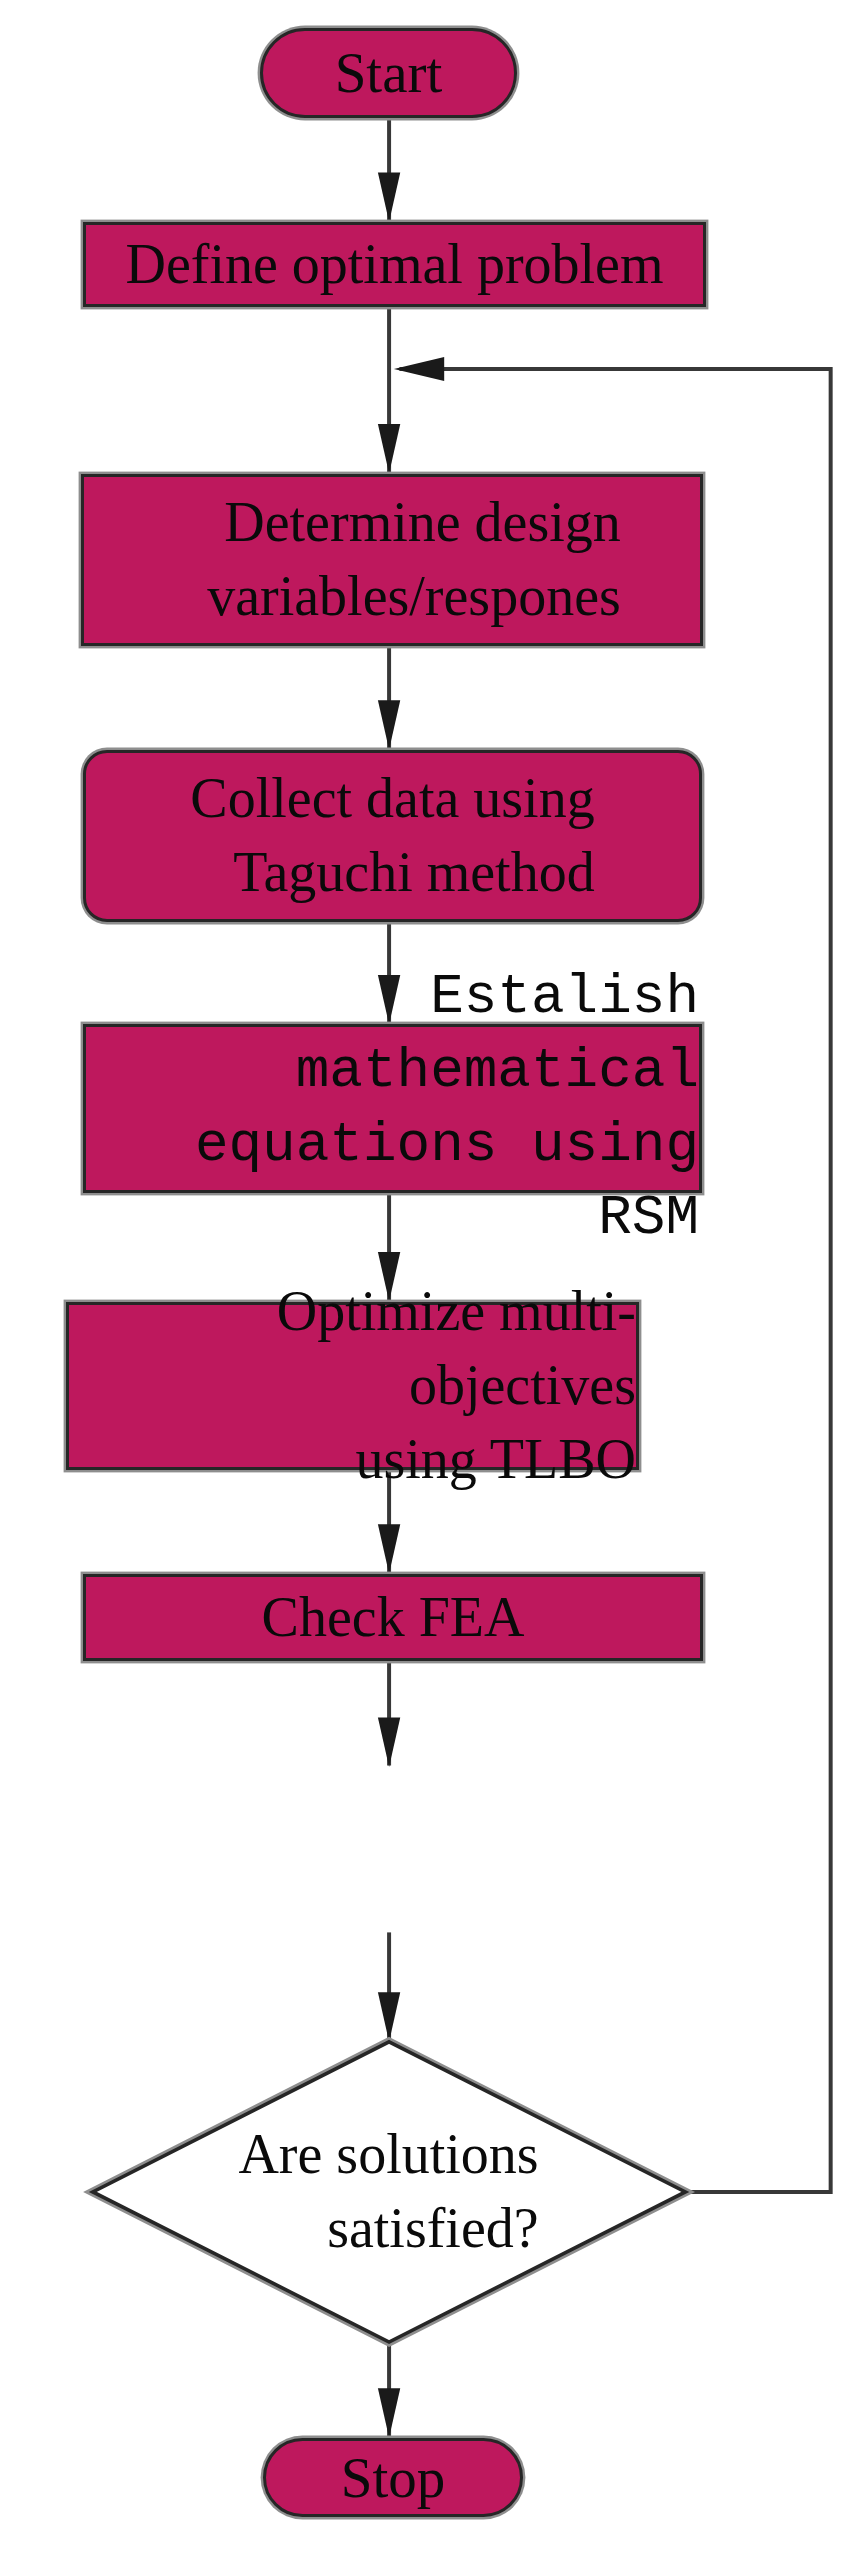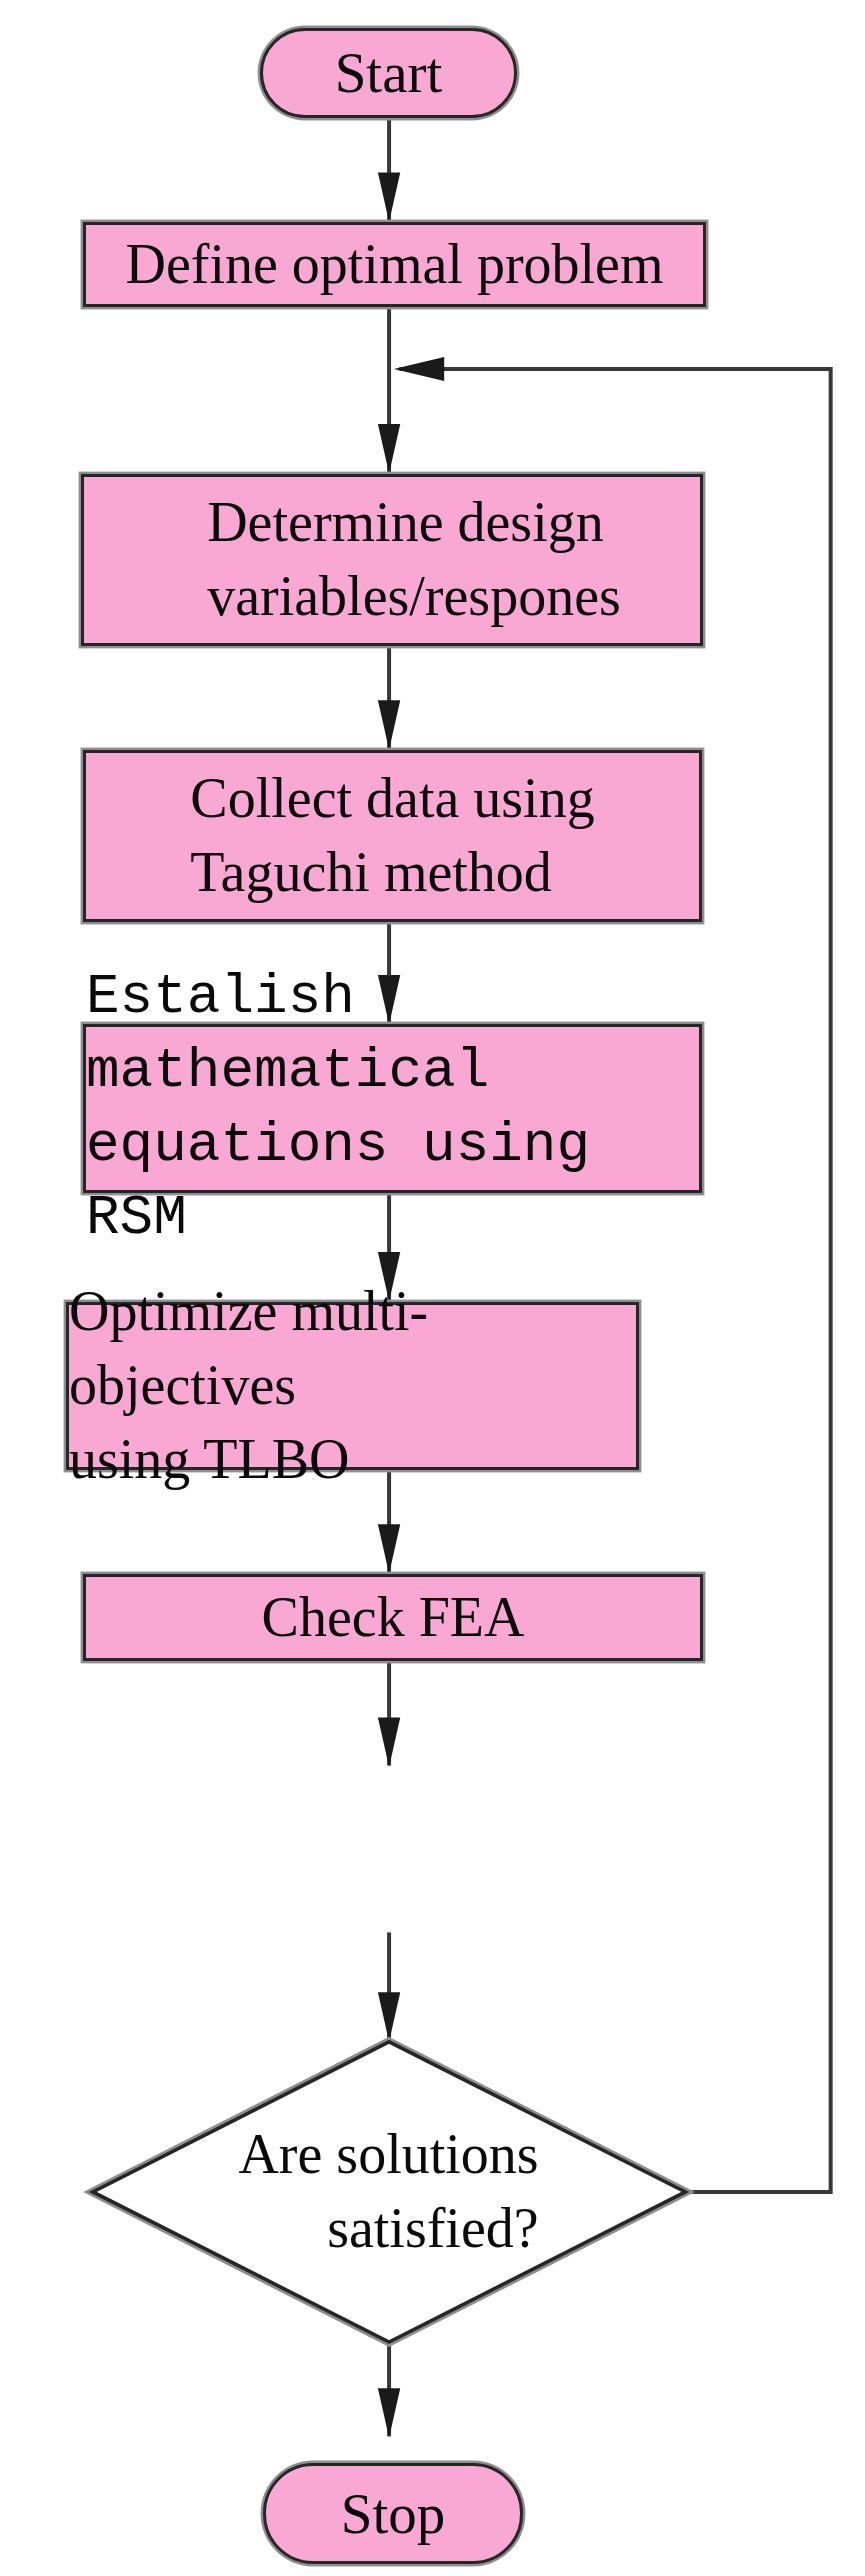--- a/index.html
+++ b/index.html
@@ -17,40 +17,40 @@
     background:var(--bg);
     overflow:hidden;
   }
   #edges{position:absolute;left:0;top:0;width:866px;height:2576px;}
   .node{
     position:absolute;
     box-sizing:border-box;
     display:flex;
     align-items:center;
     justify-content:center;
-    text-align:left;
-    background:#f9a8d4;
+    text-align:right;
+    background:#be185d;
     border:3.2px solid var(--line);
     box-shadow:0 0 0 2.4px var(--halo);
     color:var(--text);
     font-family:"Liberation Serif", serif;
     font-size:56px;
     line-height:1.32;
     white-space:pre-line;
   }
   .terminator{border-radius:50px;font-size:57px;}
   .n-start{left:260px;top:28px;width:257px;height:90px;}
   .n-define{left:83px;top:222px;width:623px;height:85px;font-family:Liberation Serif, serif;}
   .n-determine{left:81px;top:474px;width:622px;height:172px;padding-left:44px;}
-  .n-collect{left:83px;top:750px;width:619px;height:172px;}
+  .n-collect{left:83px;top:750px;width:619px;height:172px;border-radius:24px;}
   .n-establish{left:83px;top:1024px;width:619px;height:169px;font-family:Liberation Mono, monospace;}
   .n-optimize{left:66px;top:1302px;width:573px;height:168px;}
   .n-check{left:83px;top:1574px;width:620px;height:87px;}
   .n-verification{left:83px;top:1767px;width:620px;height:165px;}
-  .n-stop{left:263px;top:2438px;width:260px;height:101px;margin-top:25px;}
+  .n-stop{left:263px;top:2438px;width:260px;height:79px;}
   .diamond-label{
     position:absolute;
     left:189px;top:2076px;width:399px;height:232px;
     display:flex;align-items:center;justify-content:center;
     text-align:right;
     color:var(--text);
     font-family:"Liberation Serif", serif;
     font-size:56px;line-height:1.32;white-space:pre-line;
   }
   .edge-line{stroke:var(--edge);stroke-width:5;fill:none;}

